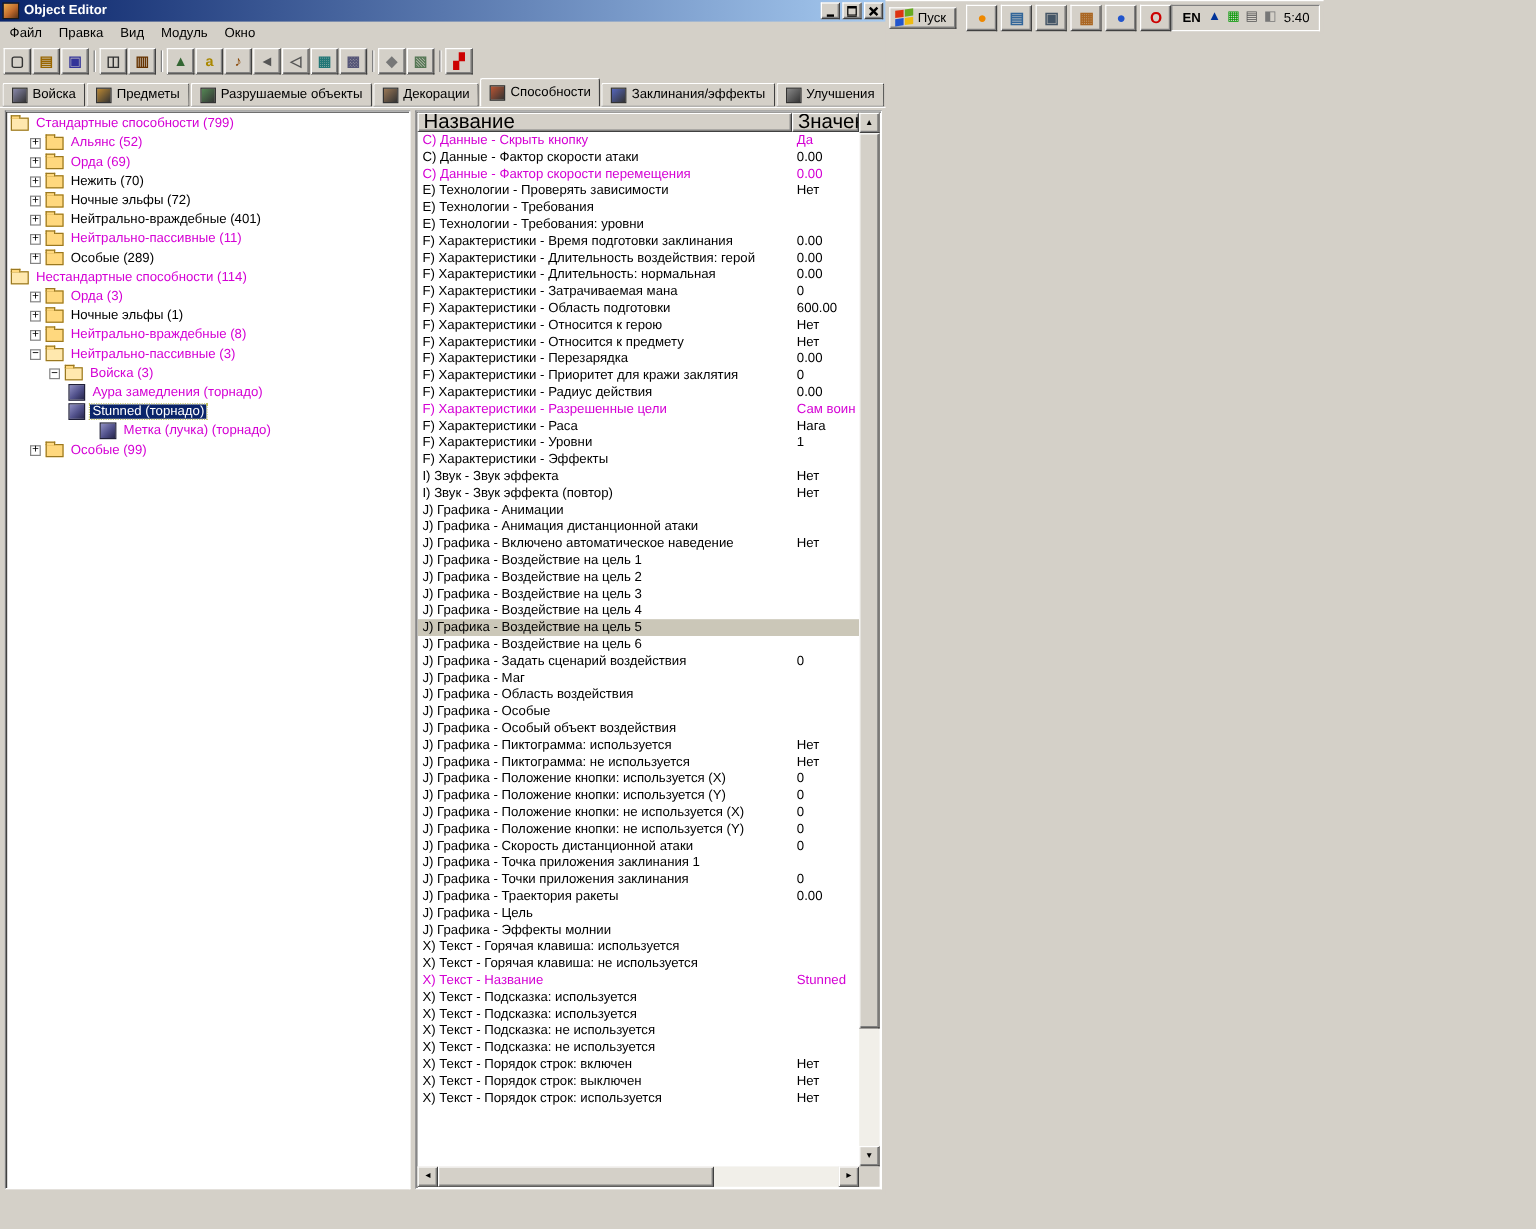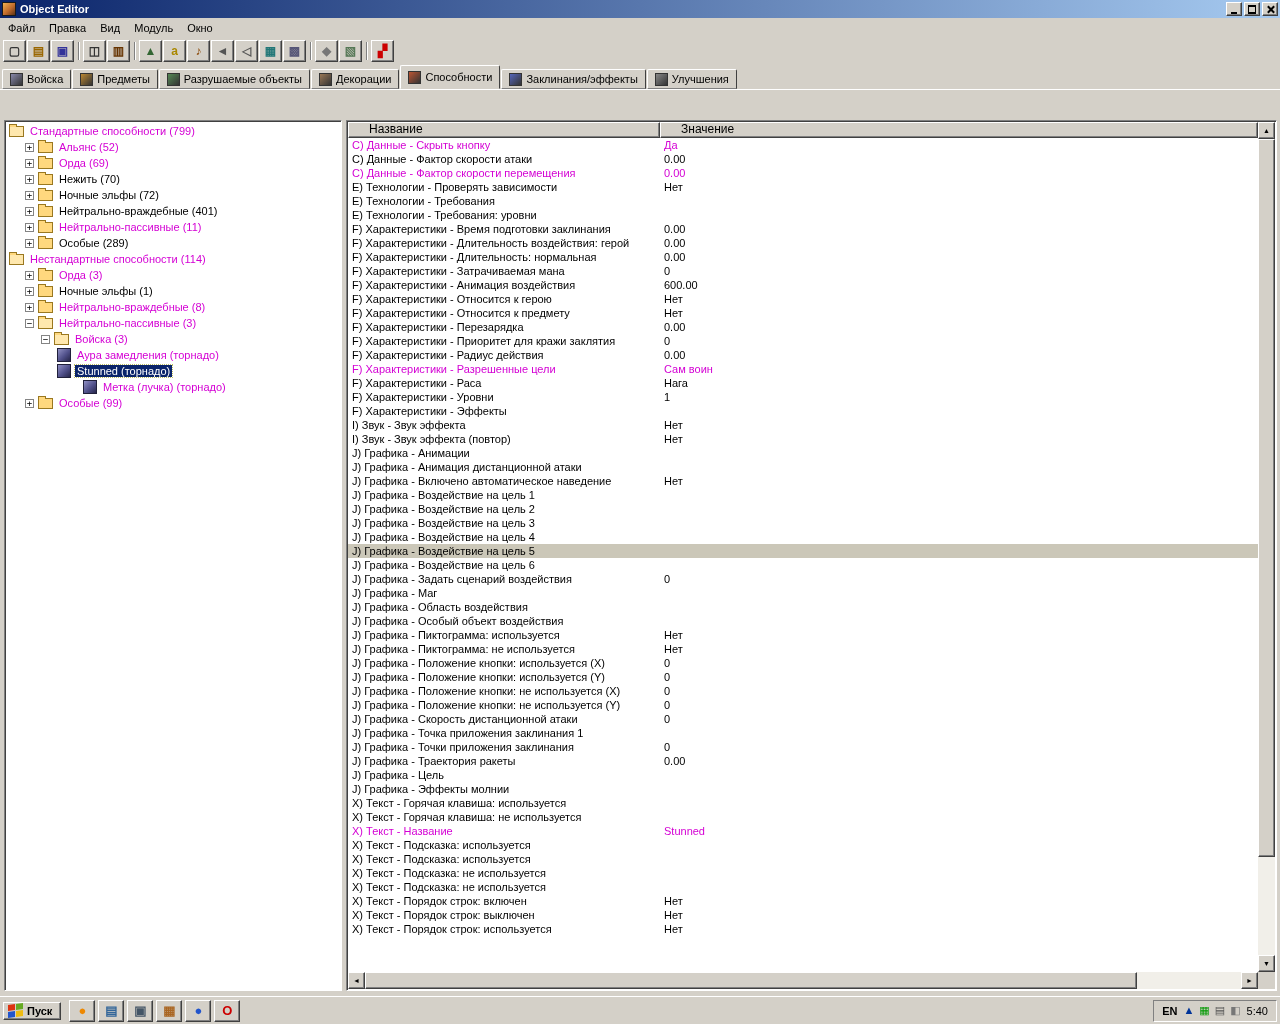--- a/index.html
+++ b/index.html
@@ -1,23 +1,23 @@
 <!DOCTYPE html>
 <html><head>
 <meta charset="utf-8">
 <style>
   * { margin:0; padding:0; box-sizing:border-box; }
   html,body { width:1280px; height:1024px; overflow:hidden; }
   body { font-family:"Liberation Sans", sans-serif; font-size:11px; background:#d4d0c8; color:#000; }
 
   
   .r { background:#d4d0c8; border:1px solid; border-color:#ffffff #404040 #404040 #ffffff; box-shadow:inset -1px -1px 0 #808080; }
-  .sunk { background:#ffffff; border:1px solid; border-color:#808080 #ffffff #ffffff #808080; box-shadow:inset 1px 1px 0 #404040;margin-top:28px; }
-
-  .screen { width:1280px; height:1024px; display:flex; flex-direction:column; }
+  .sunk { background:#ffffff; border:1px solid; border-color:#808080 #ffffff #ffffff #808080; box-shadow:inset 1px 1px 0 #404040; }
+
+  .screen { width:1280px; height:1024px; display:flex; flex-direction:row; }
 
   .window { height:996px; display:flex; flex-direction:column; background:#d4d0c8; }
 
   
   .titlebar { height:18px; flex:none; background:linear-gradient(to right,#0a246a,#a6caf0); display:flex; align-items:center; padding:1px 2px; color:#fff; font-weight:bold; }
   .title-icon { width:14px; height:14px; margin-right:4px; flex:none; border:1px solid #1a1a1a; background:linear-gradient(135deg,#f0b050 0%,#c06a2c 55%,#5c3317 100%); }
   .title-text { flex:1; white-space:nowrap; }
   .winbtn { width:16px; height:14px; margin-left:2px; display:flex; align-items:center; justify-content:center; padding:0; cursor:default; }
   .minimize-icon { width:6px; height:2px; background:#000; margin-top:7px; }
   .restore-icon { width:8px; height:7px; position:relative; }
@@ -55,42 +55,42 @@
   .fold.open { background:#ffe8ae; }
   .ab-ic { width:14px; height:14px; flex:none; border:1px solid #20203a; background:linear-gradient(135deg,#9090c4 0%,#50508a 55%,#26264a 100%); margin-right:4px; }
   .tlabel { padding:0 2px; }
   .tsel { background:#0a246a; color:#fff !important; outline:1px dotted #c0c060; }
 
   .mod { color:#d400d4; }
 
   
   .table-wrap { position:absolute; left:346px; right:3px; top:2px; bottom:5px; }
   .thead { position:absolute; left:1px; right:18px; top:1px; height:16px; display:flex; }
-  .th { font-size:12px; line-height:13px; padding-left:20px; background:#d4d0c8; border:1px solid; border-color:#ffffff #404040 #404040 #ffffff; box-shadow:inset -1px -1px 0 #808080; overflow:hidden; white-space:nowrap; }
+  .th { font-size:17px; line-height:13px; padding-left:4px; background:#d4d0c8; border:1px solid; border-color:#ffffff #404040 #404040 #ffffff; box-shadow:inset -1px -1px 0 #808080; overflow:hidden; white-space:nowrap; }
   .th-name { width:312px; flex:none; }
   .th-value { flex:1; }
   .rows { position:absolute; left:1px; right:18px; top:17px; bottom:18px; background:#fff; overflow:hidden; }
   .prow { height:14px; line-height:14px; display:flex; white-space:nowrap; }
   .prow.rsel { background:#cbc7b8; }
   .pn { width:312px; flex:none; padding-left:4px; overflow:hidden; }
   .pv { flex:1; padding-left:4px; overflow:hidden; }
 
   
   .vscroll { position:absolute; right:1px; top:1px; bottom:18px; width:17px; background:#f1efe9; }
   .hscroll { position:absolute; left:1px; right:18px; bottom:1px; height:17px; background:#f1efe9; }
   .sb-btn { position:absolute; width:17px; height:17px; display:flex; align-items:center; justify-content:center; font-size:7px; color:#000; padding:0; }
   .sb-up { top:0; left:0; }  .sb-down { bottom:0; left:0; }
   .sb-left { left:0; top:0; } .sb-right { right:0; top:0; }
   .vthumb { position:absolute; left:0; top:17px; width:17px; height:calc(100% - 132px); }
   .hthumb { position:absolute; top:0; left:17px; height:17px; width:calc(100% - 138px); }
   .sb-corner { position:absolute; right:1px; bottom:1px; width:17px; height:17px; background:#d4d0c8; }
 
   
   .taskbar { height:28px; flex:none; background:#d4d0c8; border-top:1px solid #ffffff; display:flex; align-items:center; padding:0 3px; }
-  .start { height:18px; display:flex; align-items:center; gap:4px; padding:0 8px 0 4px; font-weight:bold; font-size:11px; }
+  .start { height:18px; display:flex; align-items:center; gap:4px; padding:0 8px 0 4px; font-weight:normal; font-size:11px; }
   .winlogo { width:15px; height:13px; display:grid; grid-template-columns:1fr 1fr; grid-template-rows:1fr 1fr; gap:1px; transform:skewY(-8deg); flex:none; }
   .winlogo i:nth-child(1){ background:#dd3311; } .winlogo i:nth-child(2){ background:#66aa22; }
   .winlogo i:nth-child(3){ background:#2255cc; } .winlogo i:nth-child(4){ background:#eebb11; }
   .qlaunch { display:flex; gap:3px; margin-left:8px; }
   .ql-btn { width:26px; height:22px; display:flex; align-items:center; justify-content:center; padding:0; }
   .ql-ic { font-size:13px; font-weight:bold; line-height:1; }
   .tray { margin-left:auto; height:22px; display:flex; align-items:center; gap:6px; padding:0 8px; border:1px solid; border-color:#808080 #ffffff #ffffff #808080; }
   .lang { font-weight:bold; }
   .tray-ic { font-size:11px; line-height:1; }
 </style>
@@ -337,21 +337,21 @@
             </div>
             <div class="prow">
               <span class="pn">F) Характеристики - Длительность: нормальная</span>
               <span class="pv">0.00</span>
             </div>
             <div class="prow">
               <span class="pn">F) Характеристики - Затрачиваемая мана</span>
               <span class="pv">0</span>
             </div>
             <div class="prow">
-              <span class="pn">F) Характеристики - Анимация воздействия</span>
+              <span class="pn">F) Характеристики - Область подготовки</span>
               <span class="pv">600.00</span>
             </div>
             <div class="prow">
               <span class="pn">F) Характеристики - Относится к герою</span>
               <span class="pv">Нет</span>
             </div>
             <div class="prow">
               <span class="pn">F) Характеристики - Относится к предмету</span>
               <span class="pv">Нет</span>
             </div>
@@ -430,20 +430,24 @@
             <div class="prow">
               <span class="pn">J) Графика - Задать сценарий воздействия</span>
               <span class="pv">0</span>
             </div>
             <div class="prow">
               <span class="pn">J) Графика - Маг</span>
               <span class="pv"></span>
             </div>
             <div class="prow">
               <span class="pn">J) Графика - Область воздействия</span>
+              <span class="pv"></span>
+            </div>
+            <div class="prow">
+              <span class="pn">J) Графика - Особые</span>
               <span class="pv"></span>
             </div>
             <div class="prow">
               <span class="pn">J) Графика - Особый объект воздействия</span>
               <span class="pv"></span>
             </div>
             <div class="prow">
               <span class="pn">J) Графика - Пиктограмма: используется</span>
               <span class="pv">Нет</span>
             </div>

